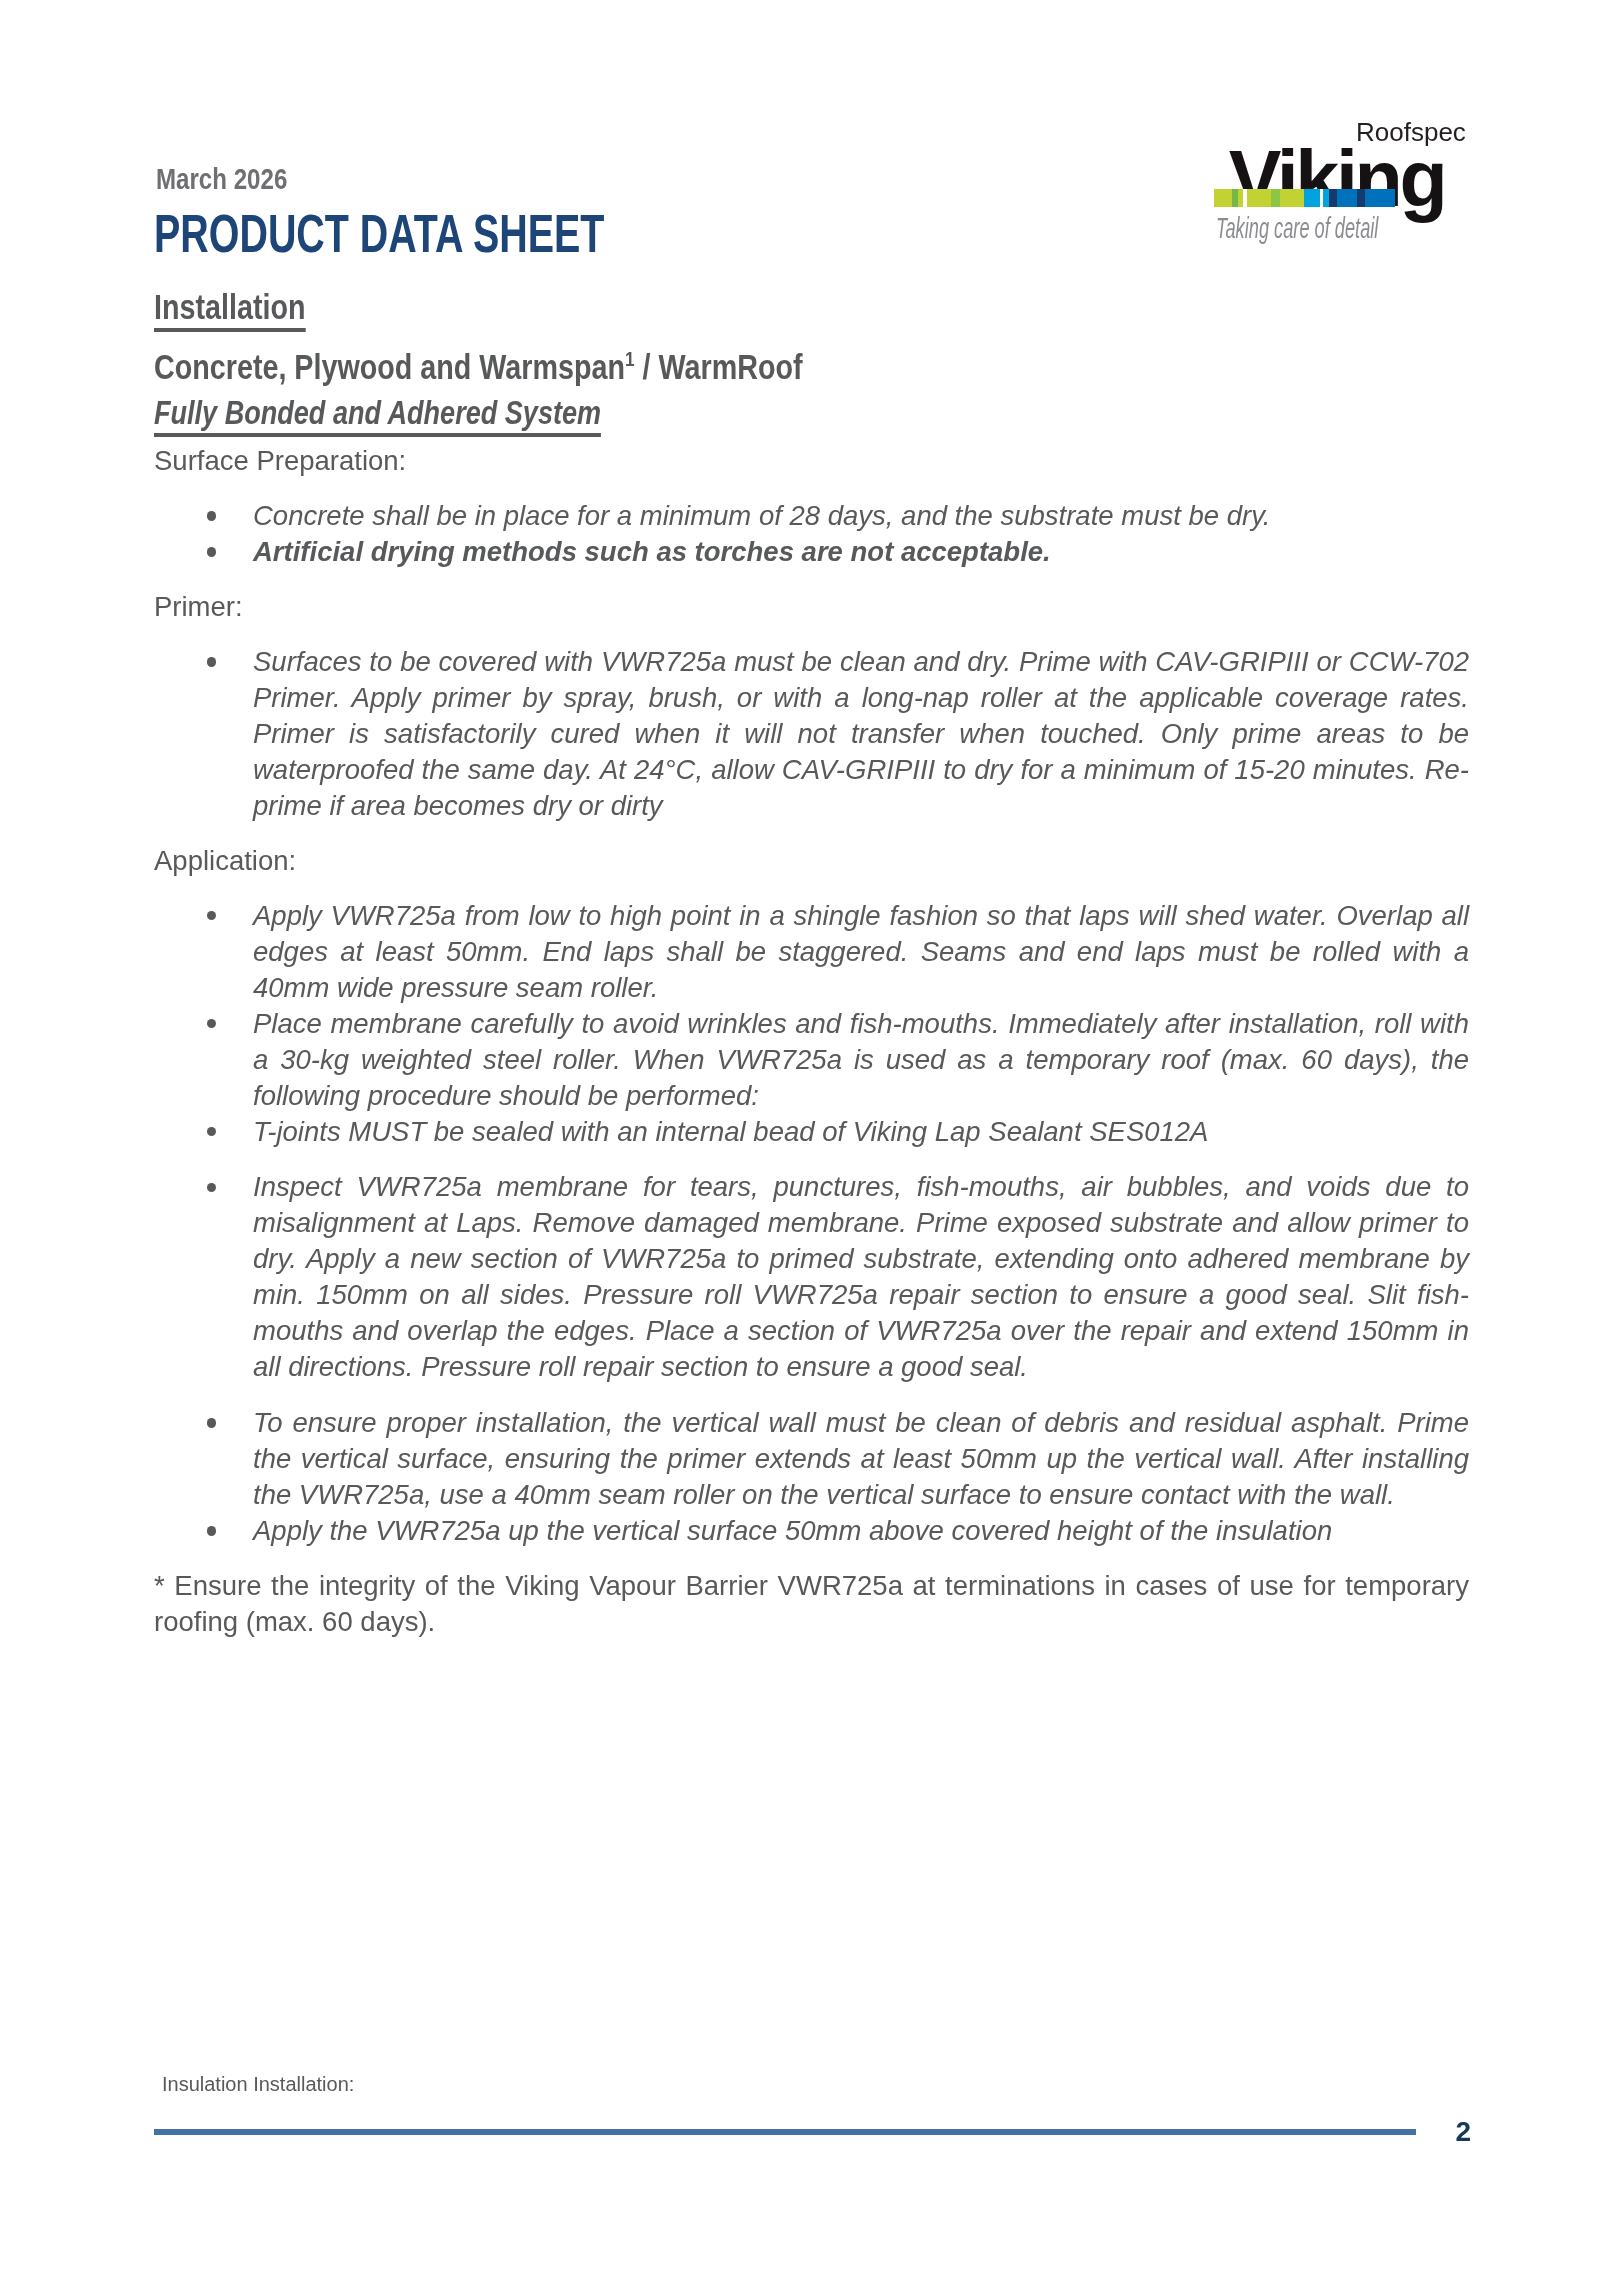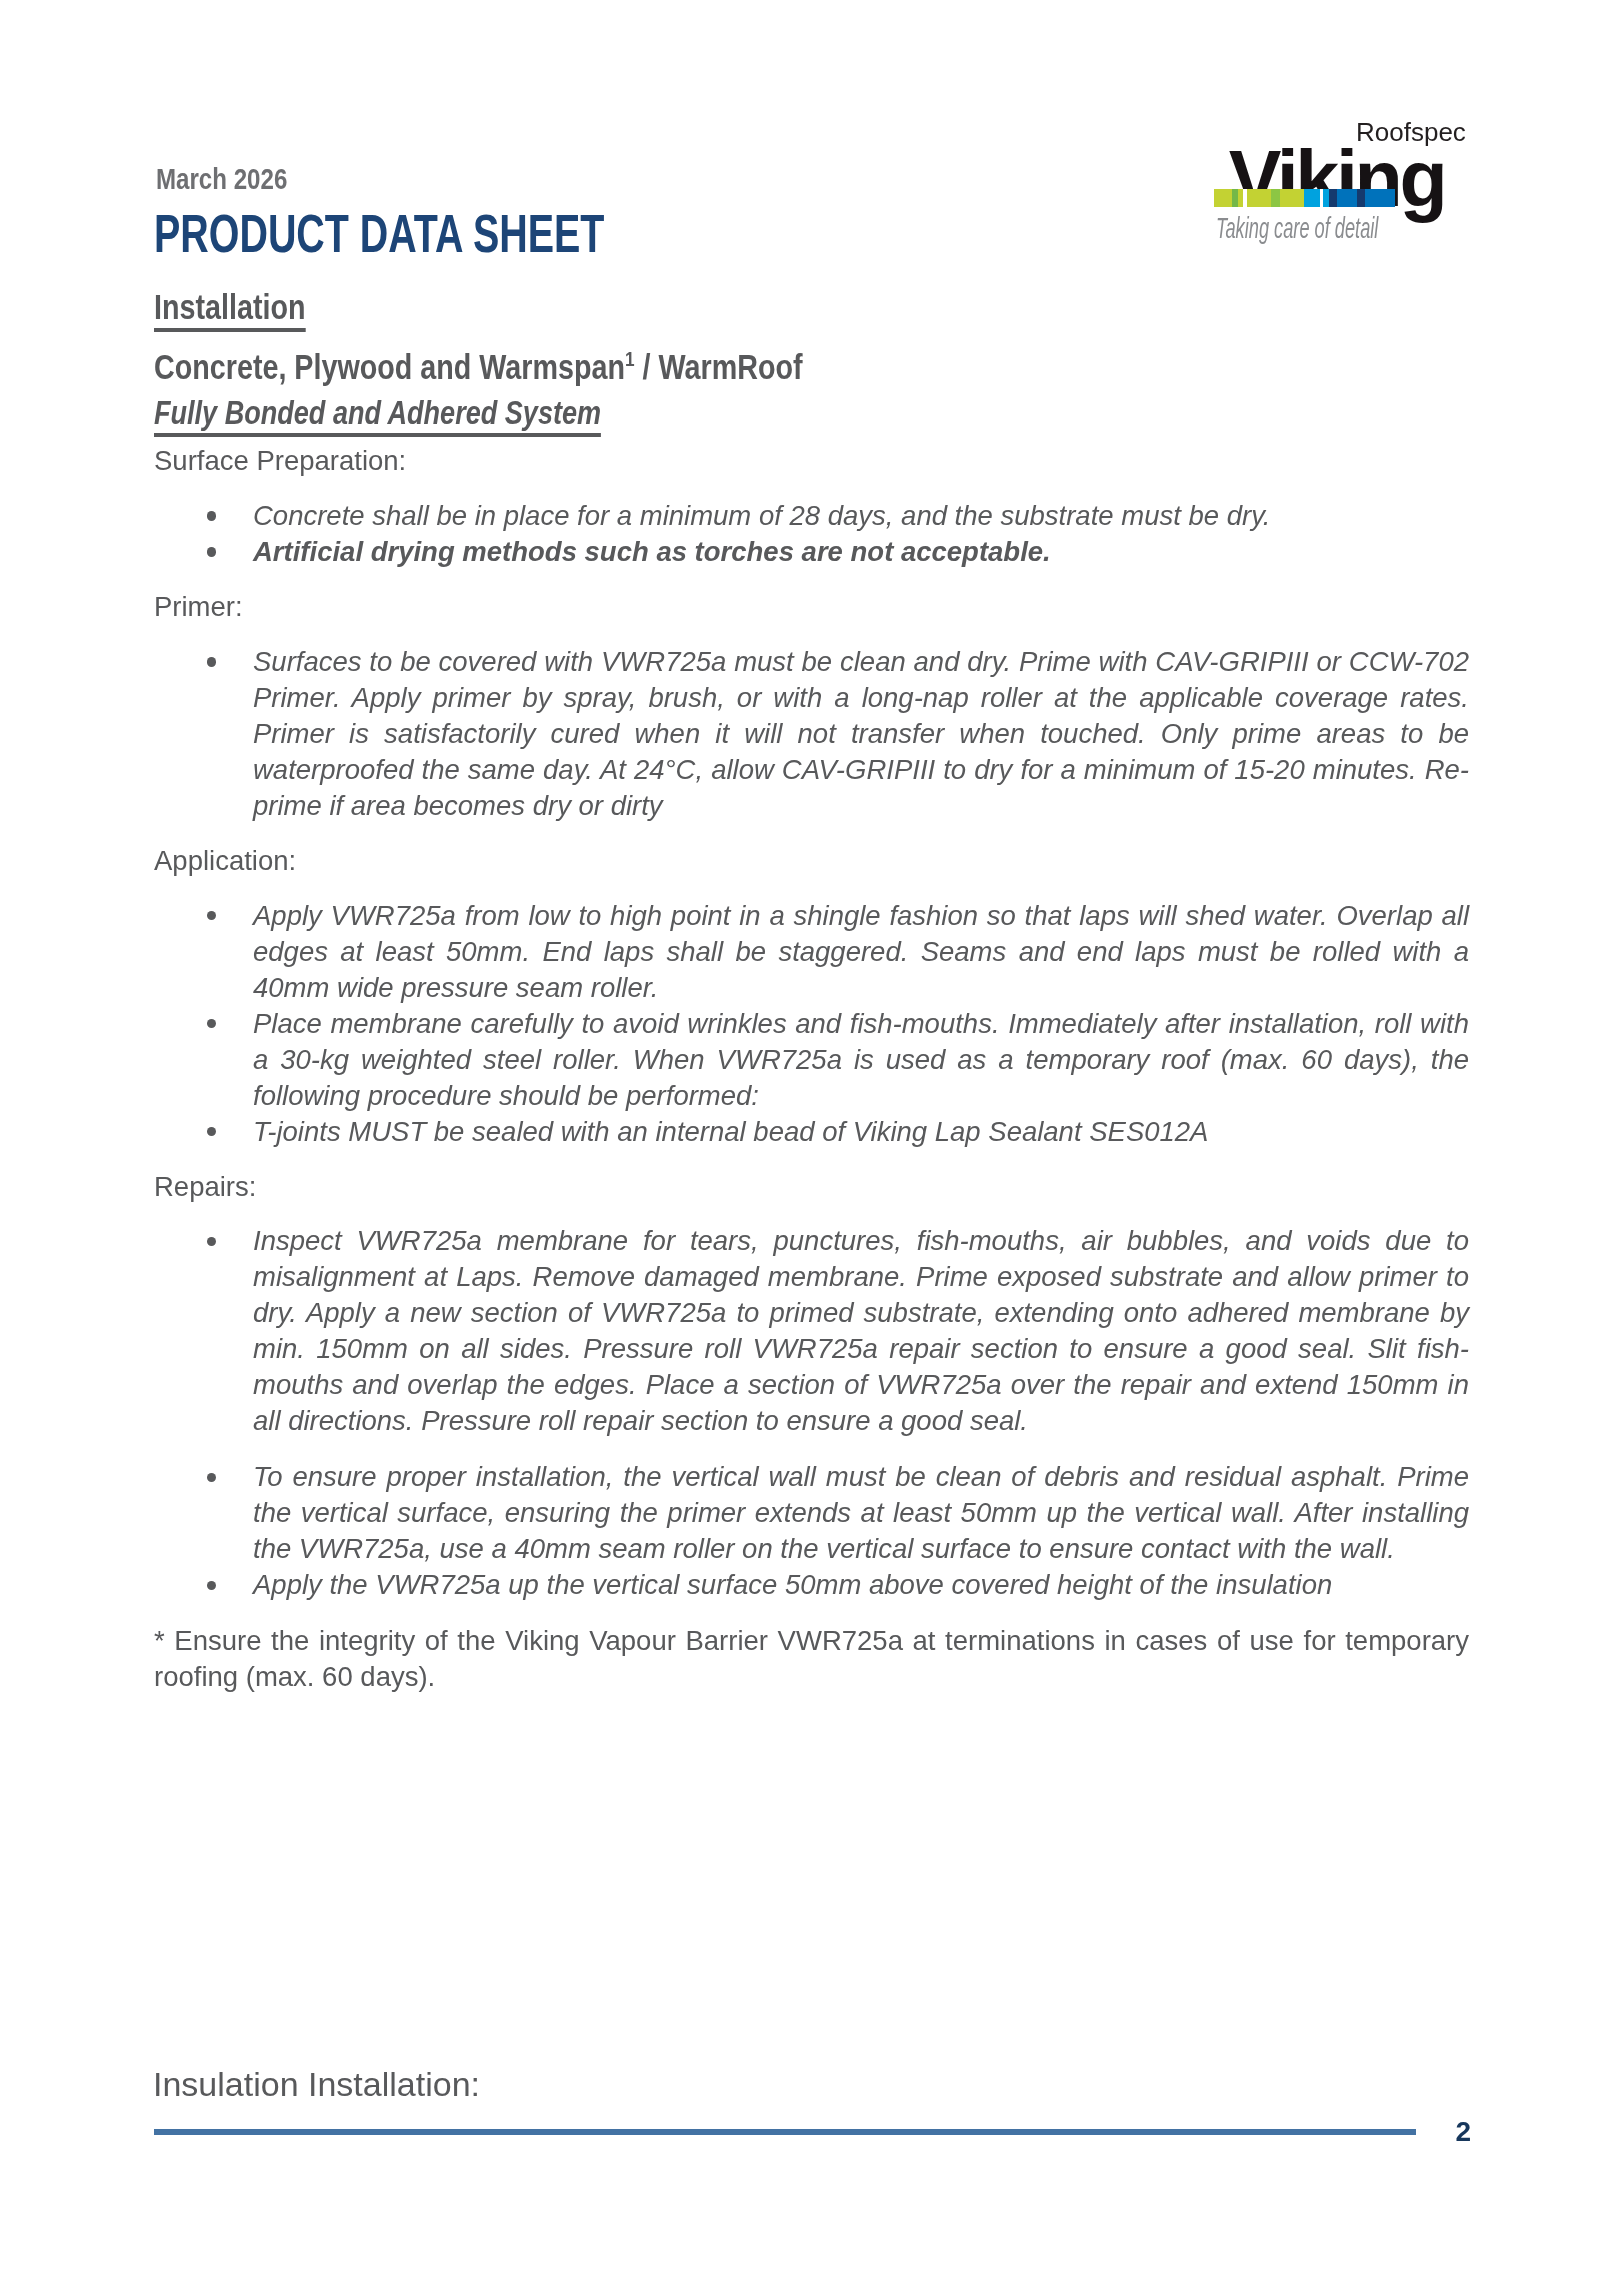--- a/index.html
+++ b/index.html
@@ -81,21 +81,21 @@
     text-align:justify;
     font-style:italic;
   }
   ul.blist li::before{
     content:"";position:absolute;left:53px;top:13.7px;
     width:9.2px;height:9.2px;border-radius:50%;
     background:var(--c-body,#58595b);
   }
   ul.blist li.bold{font-weight:bold;}
   .footnote{margin:0;text-align:justify;}
-  .closing-label{position:absolute;top:2066px;left:153px;font-size:34px;line-height:36px;}
+  .closing-label{position:absolute;top:2066px;left:162px;font-size:20px;line-height:36px;}
   
   .footer-rule{
     position:absolute;top:2129px;left:154px;width:1262px;height:5.9px;
     background:var(--c-rule,#4372a3);
   }
   .page-number{
     position:absolute;top:2118px;right:152px;
     font-size:28px;font-weight:bold;line-height:1;
     color:var(--c-pagenum,#17375c);
   }
@@ -139,21 +139,20 @@
         <p class="label">Primer:</p>
         <ul class="blist">
           <li>Surfaces to be covered with VWR725a must be clean and dry. Prime with CAV-GRIPIII or CCW-702 Primer. Apply primer by spray, brush, or with a long-nap roller at the applicable coverage rates. Primer is satisfactorily cured when it will not transfer when touched. Only prime areas to be waterproofed the same day. At 24°C, allow CAV-GRIPIII to dry for a minimum of 15-20 minutes. Re-prime if area becomes dry or dirty</li>
         </ul>
         <p class="label">Application:</p>
         <ul class="blist">
           <li>Apply VWR725a from low to high point in a shingle fashion so that laps will shed water. Overlap all edges at least 50mm. End laps shall be staggered. Seams and end laps must be rolled with a 40mm wide pressure seam roller.</li>
           <li>Place membrane carefully to avoid wrinkles and fish-mouths. Immediately after installation, roll with a 30-kg weighted steel roller. When VWR725a is used as a temporary roof (max. 60 days), the following procedure should be performed:</li>
           <li>T-joints MUST be sealed with an internal bead of Viking Lap Sealant SES012A</li>
         </ul>
-        <p class="label">Repairs:</p>
         <ul class="blist">
           <li>Inspect VWR725a membrane for tears, punctures, fish-mouths, air bubbles, and voids due to misalignment at Laps. Remove damaged membrane. Prime exposed substrate and allow primer to dry. Apply a new section of VWR725a to primed substrate, extending onto adhered membrane by min. 150mm on all sides. Pressure roll VWR725a repair section to ensure a good seal. Slit fish-mouths and overlap the edges. Place a section of VWR725a over the repair and extend 150mm in all directions. Pressure roll repair section to ensure a good seal.</li>
         </ul>
         <ul class="blist">
           <li>To ensure proper installation, the vertical wall must be clean of debris and residual asphalt. Prime the vertical surface, ensuring the primer extends at least 50mm up the vertical wall. After installing the VWR725a, use a 40mm seam roller on the vertical surface to ensure contact with the wall.</li>
           <li>Apply the VWR725a up the vertical surface 50mm above covered height of the insulation</li>
         </ul>
       </div>
 
     <p class="footnote">* Ensure the integrity of the Viking Vapour Barrier VWR725a at terminations in cases of use for temporary roofing (max. 60 days).</p>

